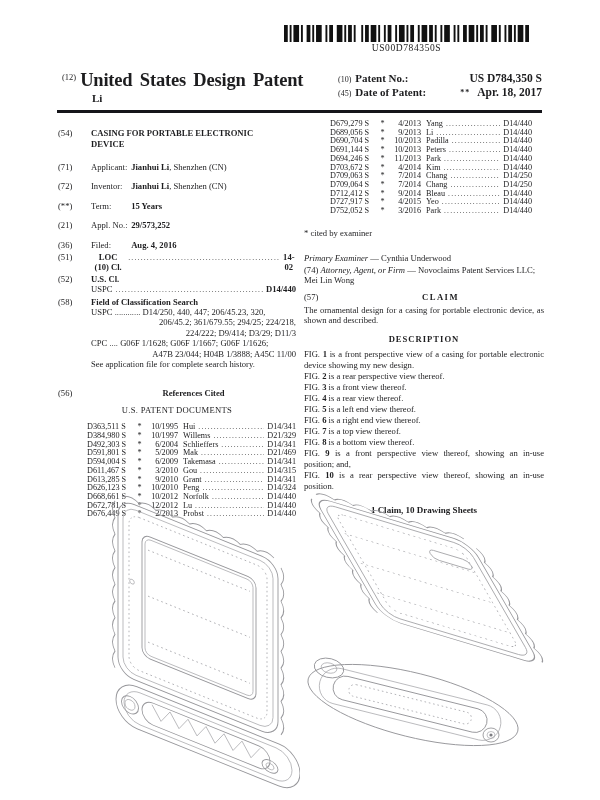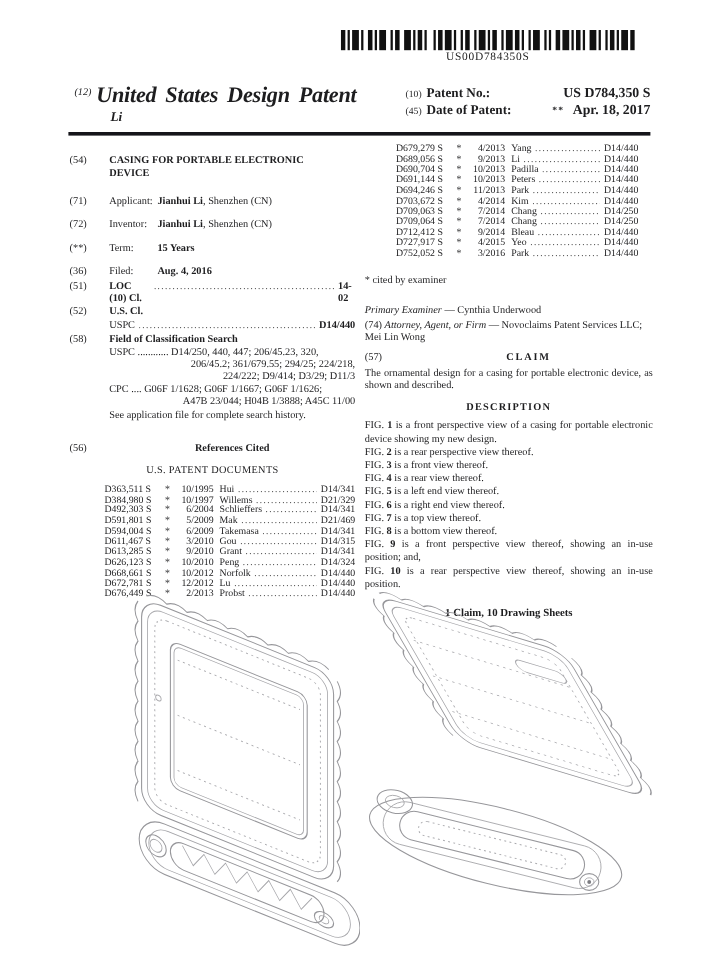--- a/index.html
+++ b/index.html
@@ -6,21 +6,21 @@
   html,body { background:#ffffff; }
   .page { position:relative; width:600px; height:800px; background:#fff;
           font-family:"Liberation Serif", serif; color:#1d1d1f; overflow:hidden; }
 
   
   .barcode-wrap { position:absolute; left:284px; top:25px; width:245px; text-align:center; }
   .barcode-wrap svg { width:245px; height:17px; display:block; fill:#111; }
   .barcode-text { font-size:9.5px; letter-spacing:.6px; margin-top:1px; color:#222; }
 
   
-  .h-left { position:absolute; left:62px; top:70px; width:270px;font-style:italic; }
+  .h-left { position:absolute; left:62px; top:70px; width:270px; }
   .h-code { font-size:8.5px; vertical-align:6px; margin-right:4px; }
   .h-title { font-size:18.5px; font-weight:bold; word-spacing:3px; letter-spacing:-.2px; white-space:nowrap; }
   .h-author { font-size:11px; font-weight:bold; margin:1px 0 0 30px; }
   .h-right { position:absolute; left:338px; top:72px; width:204px; font-size:11px; }
   .h-row { display:flex; align-items:baseline; margin-bottom:2px; }
   .h-rcode { font-size:8px; margin-right:4px; }
   .h-rlabel { font-weight:bold; font-size:11px; }
   .h-rval { margin-left:auto; font-weight:bold; font-size:11.5px; white-space:nowrap; }
   .h-stars { font-size:8px; letter-spacing:1px; margin-right:7px; vertical-align:1px; }
   .rule { position:absolute; left:57px; top:110px; width:485px; height:3px; background:#15151a; }
@@ -32,21 +32,21 @@
 
   .sec { display:flex; }
   .scode { flex:none; width:33px; }
   .sbody { flex:1 1 auto; min-width:0; }
   .lab { display:inline-block; width:38px; }
   .t54 { font-weight:bold; width:180px; line-height:11px; }
 
   .mt8{margin-top:8px}.mt9{margin-top:9px}
   .mt2{margin-top:2px}.mt1{margin-top:1px}.mt18{margin-top:18px}.mt12{margin-top:12px}
 
-  .flexline { display:flex; align-items:baseline; }
+  .flexline { display:flex; align-items:baseline;text-align:center; }
   .leader { flex:1 1 auto; overflow:hidden; white-space:nowrap; margin:0 3px; color:#2a2a2a; }
   .leader::after { content:"...................................................................."; font-size:7.6px; letter-spacing:1.2px; }
   .ra { text-align:right; }
 
   .refhead { display:flex; }
   .reftitle { flex:1; text-align:center; font-weight:bold; }
   .refsub { text-align:center; margin-top:7px; letter-spacing:.3px; }
   .reftable { margin-top:8px; font-size:8.2px; line-height:8.7px; }
   .tab-left { padding-left:29px; }
   .tab-right { padding-left:26px; padding-right:12px; }
@@ -166,20 +166,24 @@
     <div class="sec mt9">
       <span class="scode">(72)</span>
       <div class="sbody"><span class="lab">Inventor:</span> <b>Jianhui Li</b><span>, Shenzhen (CN)</span></div>
     </div>
 
     <div class="sec mt9">
       <span class="scode">(**)</span>
       <div class="sbody"><span class="lab">Term:</span> <b>15 Years</b></div>
     </div>
 
+    <div class="sec mt9">
+      <span class="scode">(21)</span>
+      <div class="sbody"><span class="lab">Appl. No.:</span> <b>29/573,252</b></div>
+    </div>
 
     <div class="sec mt9">
       <span class="scode">(36)</span>
       <div class="sbody"><span class="lab">Filed:</span> <b>Aug. 4, 2016</b></div>
     </div>
 
     <div class="sec mt2">
       <span class="scode">(51)</span>
       <div class="sbody flexline">
           <b>LOC (10) Cl.</b>

